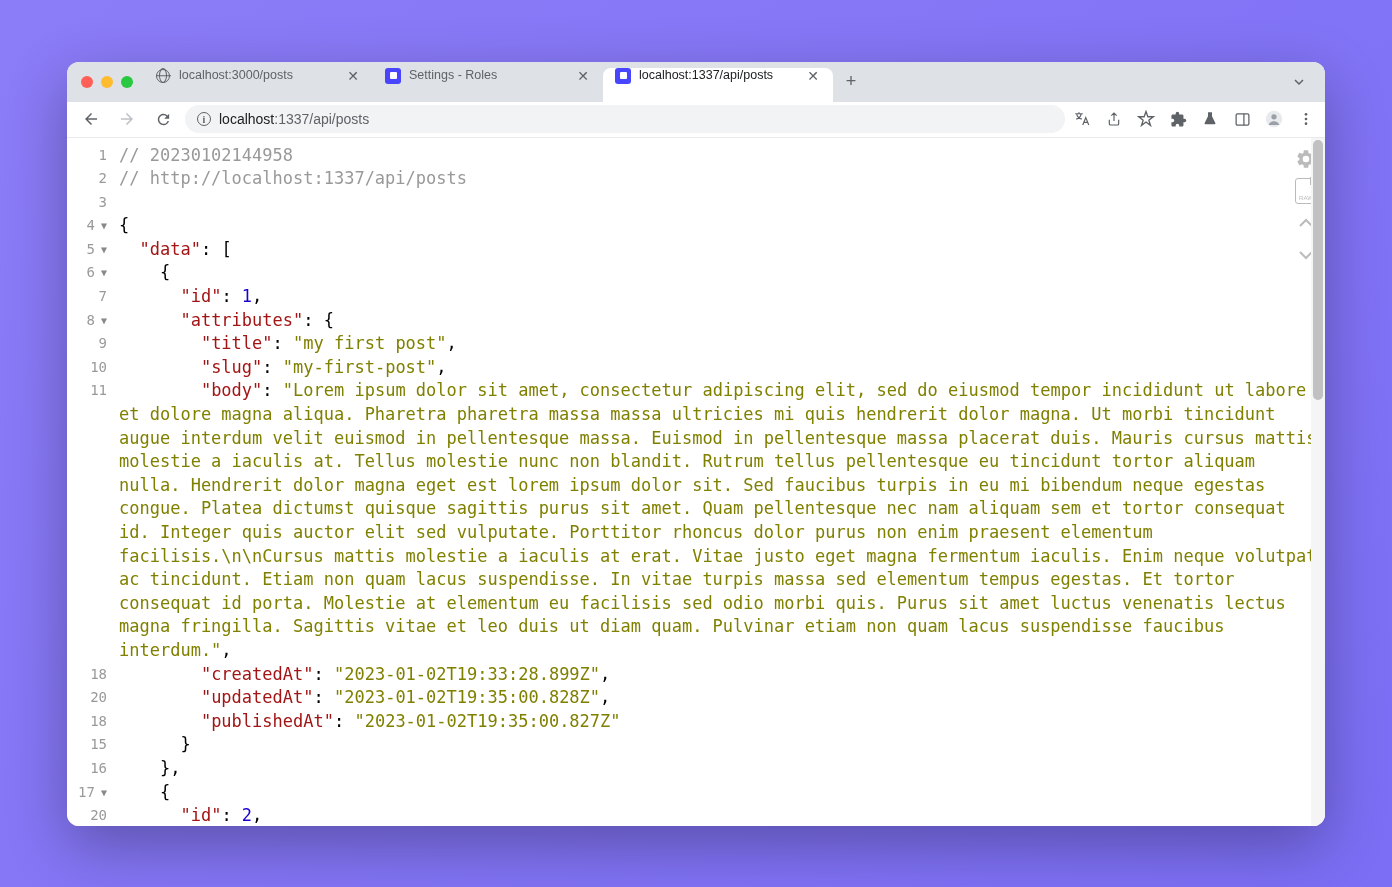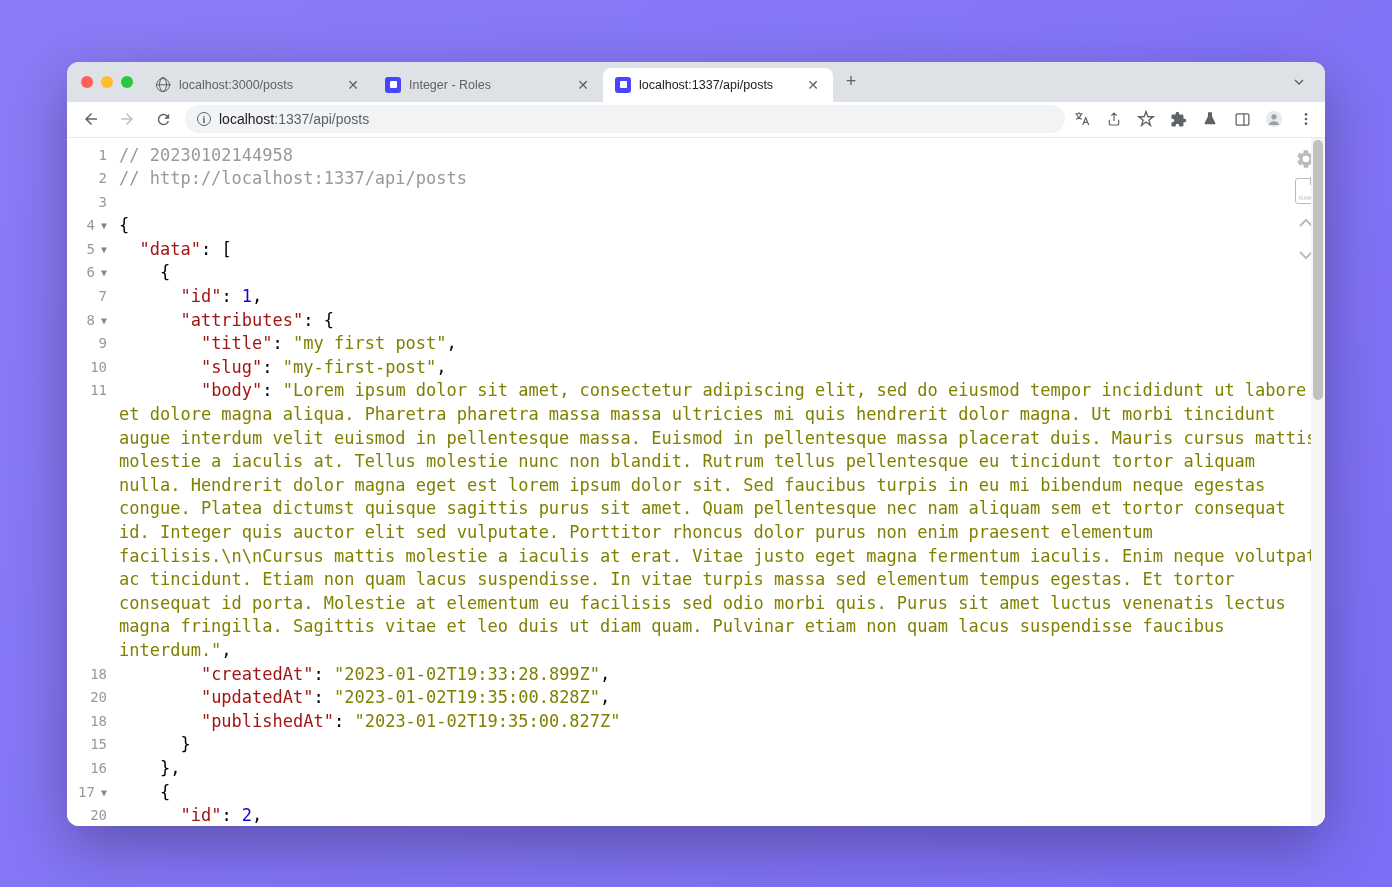--- a/index.html
+++ b/index.html
@@ -37,21 +37,21 @@
 .traffic-light {
   width: 12px; height: 12px; border-radius: 50%;
 }
 .tl-red { background: #ff5f57; }
 .tl-yellow { background: #febc2e; }
 .tl-green { background: #28c840; }
 .tab {
   height: 34px;
   min-width: 230px;
   display: flex;
-  align-items: center;
+  align-items: flex-start;
   padding: 0 12px;
   gap: 8px;
   font-size: 12.5px;
   color: #5f6368;
   border-radius: 8px 8px 0 0;
   margin-top: 6px;
   position: relative;
 }
 .tab.active {
   background: #fff;
@@ -201,21 +201,21 @@
           <div class="globe-icon"></div>
         </div>
       <span class="tab-title">localhost:3000/posts</span>
       <div class="tab-close">✕</div>
     </div>
 
     <div class="tab">
       <div class="tab-favicon">
           <div class="strapi-icon"></div>
         </div>
-      <span class="tab-title">Integer - Roles</span>
+      <span class="tab-title">Settings - Roles</span>
       <div class="tab-close">✕</div>
     </div>
 
     <div class="tab active">
       <div class="tab-favicon">
           <div class="strapi-icon"></div>
         </div>
       <span class="tab-title">localhost:1337/api/posts</span>
       <div class="tab-close">✕</div>
     </div>

